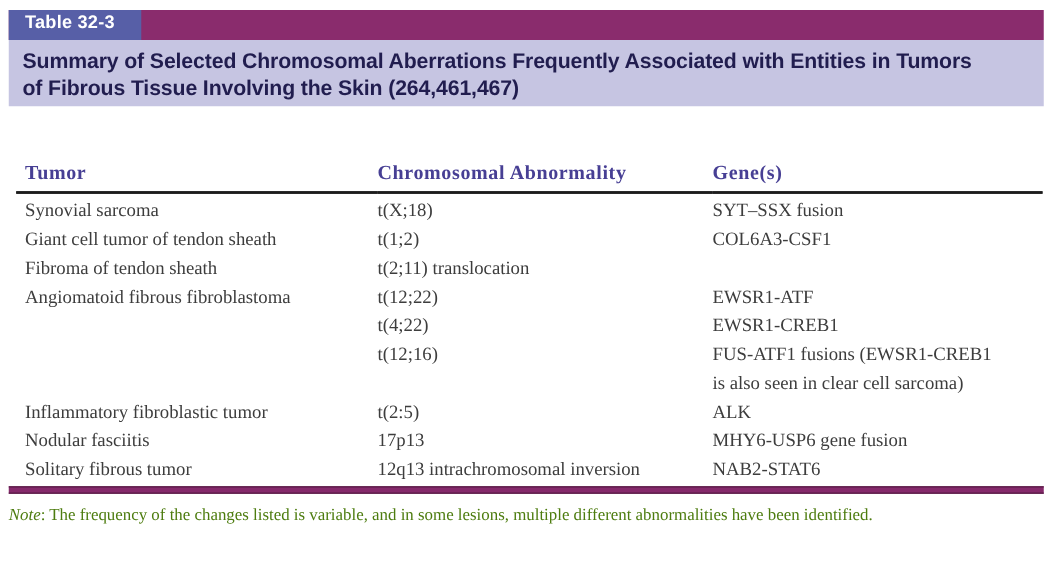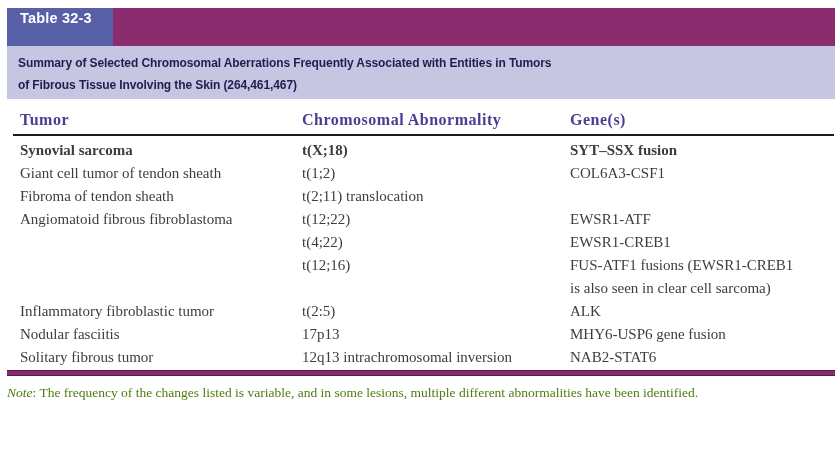--- a/index.html
+++ b/index.html
@@ -17,21 +17,21 @@
   .page{
     position:relative;
     width:840px;height:458px;
     background:#ffffff;
     overflow:hidden;
     font-family:"Liberation Serif", serif;
   }
   
   .headbar{
     margin:8px 5px 0 7px;
-    height:38px;
+    height:24px;
     display:flex;
     background:var(--bar-bg);
     gap:31px;
   }
   .tab{
     width:106px;
     background:var(--tab-bg);
     color:#ffffff;
     font-family:"Liberation Sans", sans-serif;
     font-weight:bold;
@@ -46,52 +46,53 @@
   .title-band{
     margin:0 5px 0 7px;
     height:53px;
     background:var(--band-bg);
     box-sizing:border-box;
     padding:6px 0 0 11px;
   }
   .title-line{
     font-family:"Liberation Sans", sans-serif;
     font-weight:bold;
-    font-size:12px;
+    font-size:17px;
     line-height:22px;
     color:var(--title-text);
     letter-spacing:-.1px;
   }
   
   .tbl{
     border-collapse:collapse;
     table-layout:fixed;
     margin-left:13px;
     width:821px;
+    margin-top:33px;
   }
   .tbl th{
     text-align:left;
     font-family:"Liberation Serif", serif;
     font-weight:bold;
     color:var(--column-header-text);
     font-size:16px;
     line-height:18px;
     letter-spacing:.5px;
     padding:12px 0 5px 0;
     border-bottom:2.5px solid var(--rule-black);
   }
   .tbl th.c1{padding-left:7px;}
   .tbl td{
     vertical-align:top;
     color:var(--body-text);
     font-size:15px;
     line-height:23px;
     padding:0;
   }
-  .tbl tbody tr:first-child td{padding-top:3px;font-weight:bold;}
+  .tbl tbody tr:first-child td{padding-top:3px;}
   .tbl td.c1{padding-left:7px;}
   .cl{min-height:23px;}
   
   .purple-rule{
     margin:1px 5px 0 7px;
     height:4px;
     background:var(--rule-purple);
     border-top:1.5px solid var(--rule-purple-dark);
     border-bottom:1.5px solid var(--rule-purple-dark);
   }

